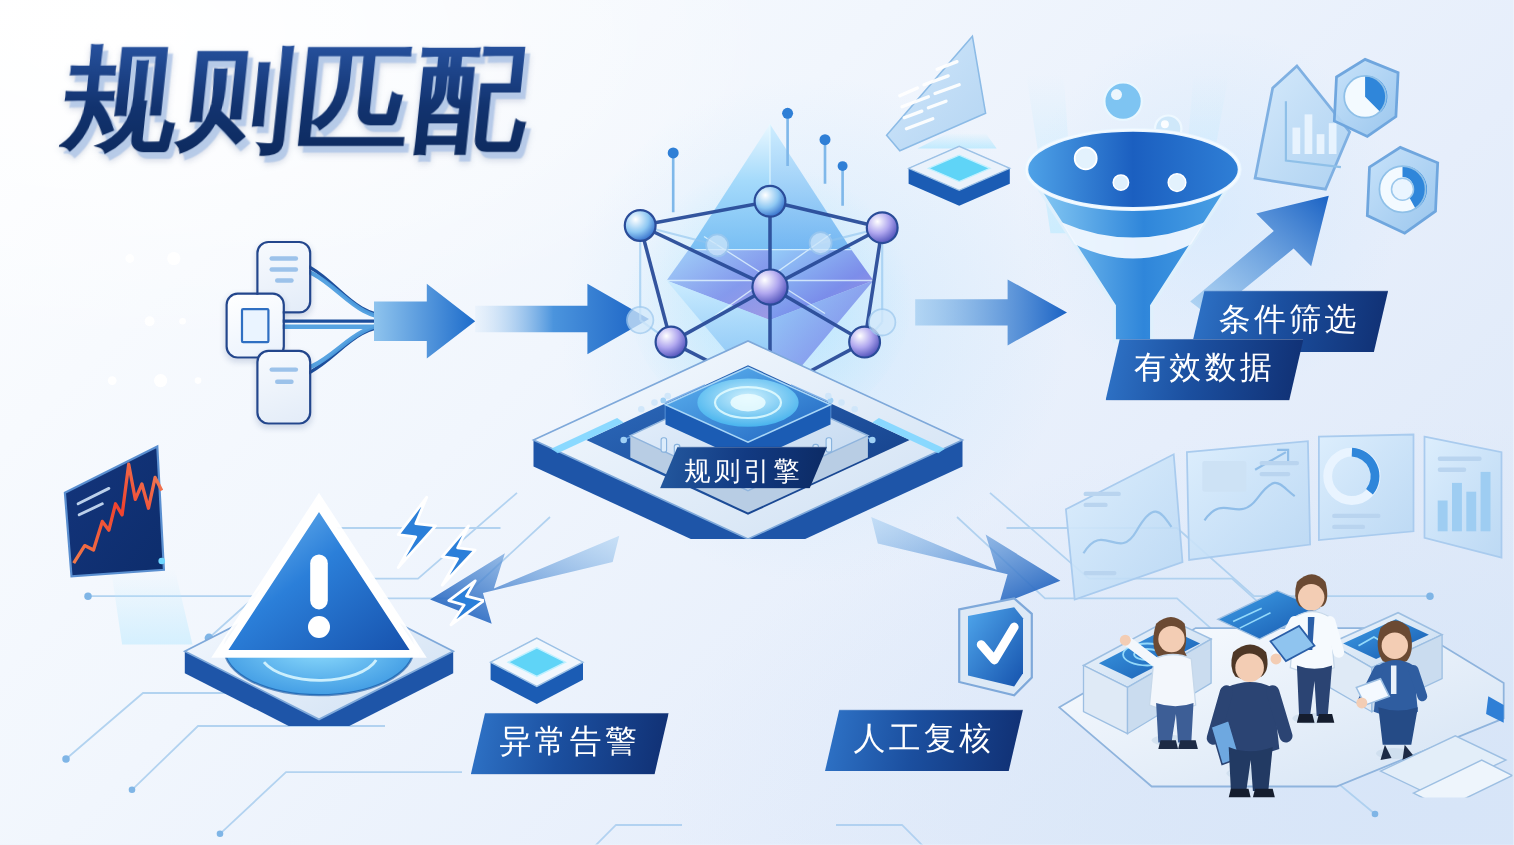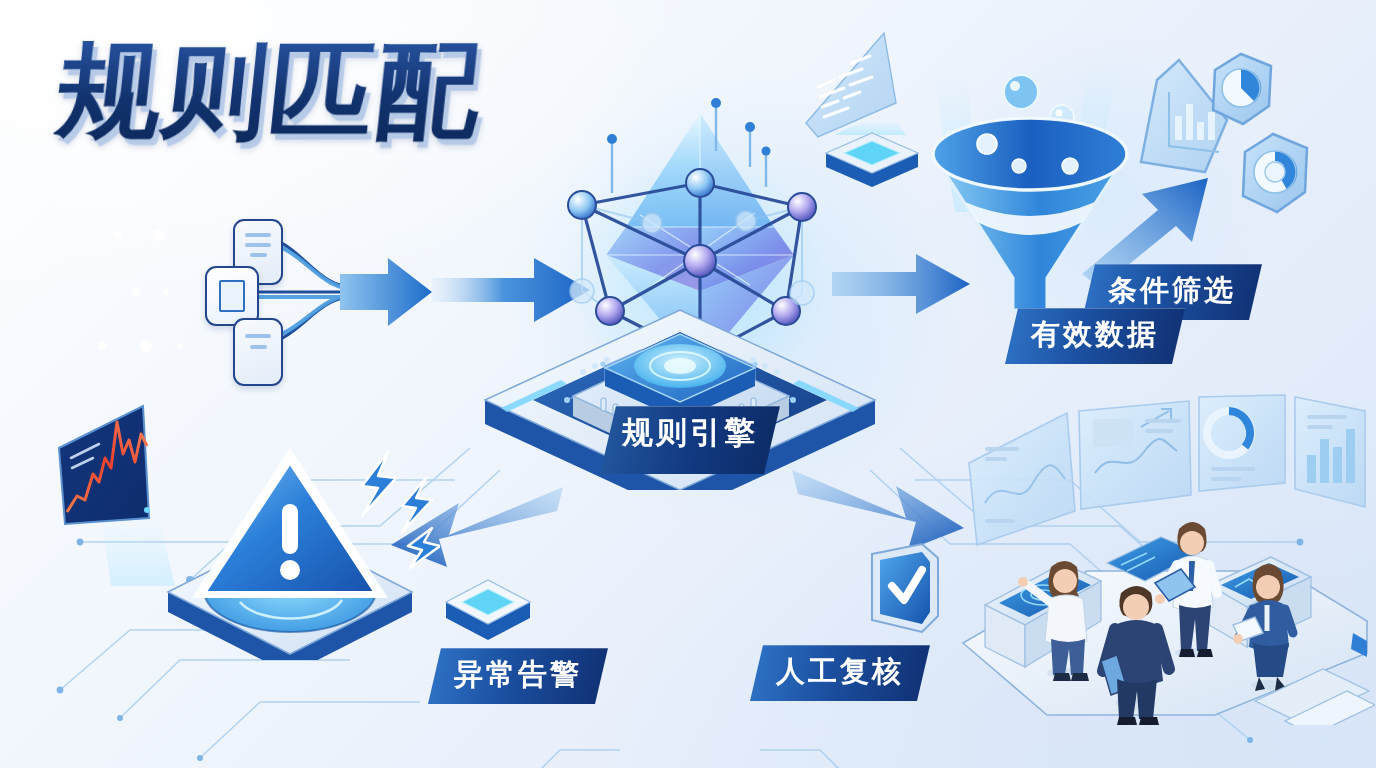--- a/index.html
+++ b/index.html
@@ -27,29 +27,29 @@
     color:#17397c;
     background:linear-gradient(180deg,#27529f 0%,#12336f 55%,#0d2a5e 100%);
     -webkit-background-clip:text;background-clip:text;-webkit-text-fill-color:transparent;
     filter:drop-shadow(5px 6px 0 rgba(176,199,232,.85)) drop-shadow(0 2px 3px rgba(20,50,110,.18));
     transform:skewX(-6deg);
   }
 
   
   .badge{
     display:inline-block;
-    color:#fff;font-weight:bold;
+    color:#fff;font-weight:normal;
     padding:7px 26px 9px 26px;
     background:linear-gradient(100deg,#2f74c8 0%,#1b4f9f 45%,#102f72 100%);
     box-shadow:0 4px 10px rgba(16,44,104,.32), inset 0 1px 0 rgba(255,255,255,.25);
     clip-path:polygon(13px 0,100% 0,calc(100% - 13px) 100%,0 100%);
     letter-spacing:3px;white-space:nowrap;text-align:center;
   }
 
-  #badge-engine{left:600px;top:406px;font-size:31px;padding:6px 22px 20px 22px;z-index:40;
+  #badge-engine{left:600px;top:406px;font-size:24px;padding:6px 22px 0 22px;z-index:40;
     clip-path:polygon(16px 0,100% 0,calc(100% - 16px) 100%,0 100%);
     background:linear-gradient(100deg,#24599f 0%,#123a82 50%,#0c2a63 100%);}
   #badge-filter{left:1082px;top:264px;font-size:29px;z-index:40;}
   #badge-valid{left:1005px;top:308px;font-size:29px;z-index:40;}
   #badge-alert{left:428px;top:648px;font-size:29px;z-index:40;}
   #badge-review{left:750px;top:645px;font-size:29px;z-index:40;}
 
   
   .doccard{
     width:46px;height:50px;border-radius:11px;

